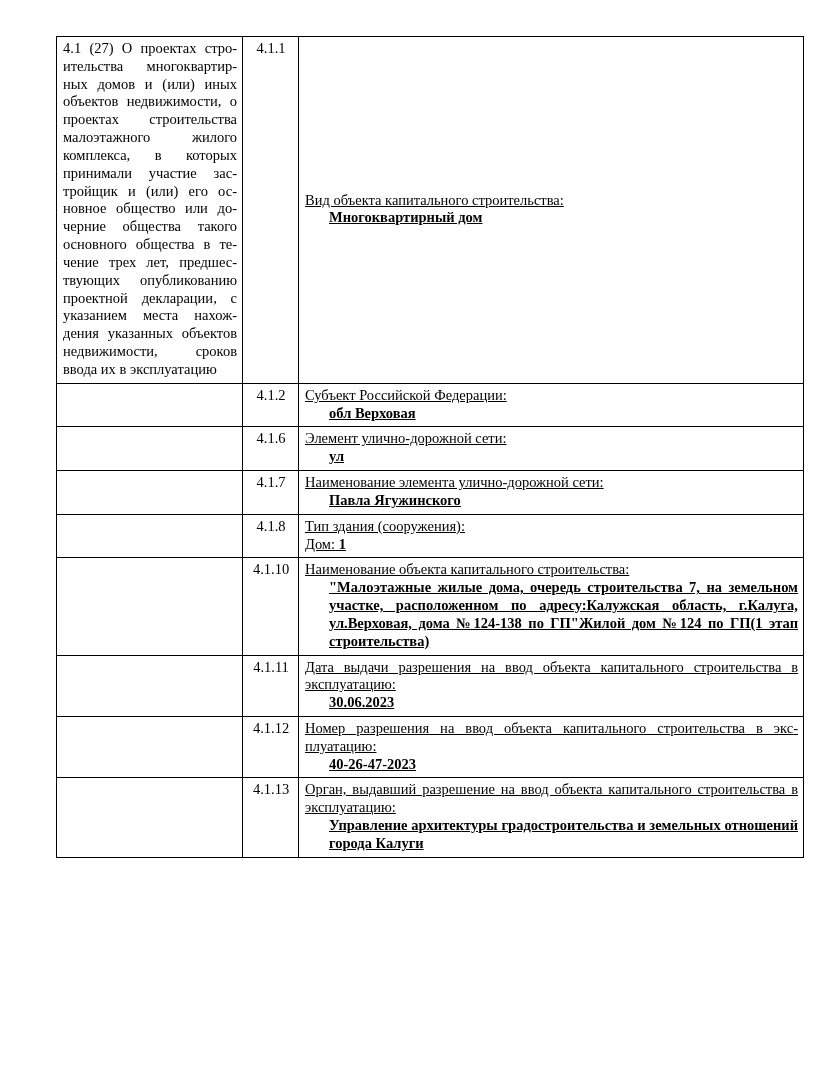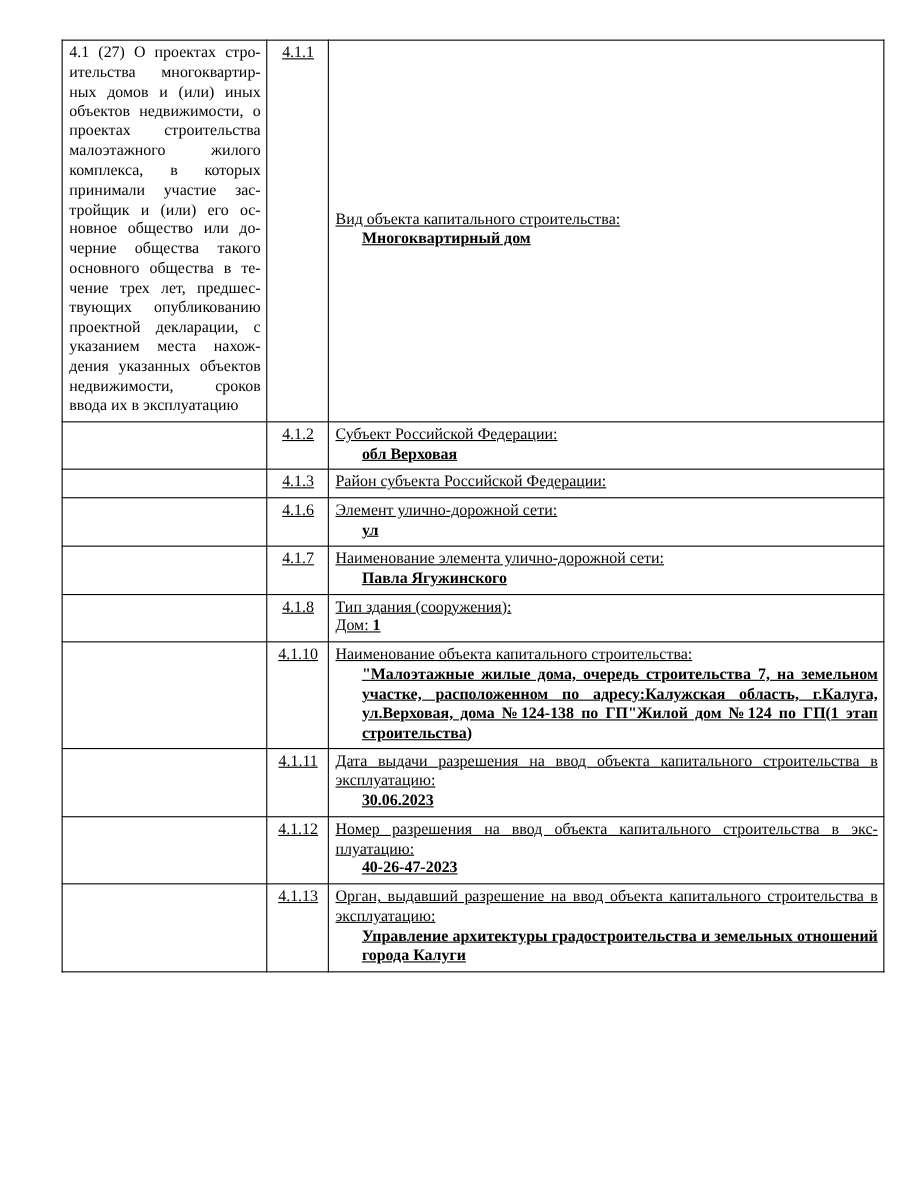--- a/index.html
+++ b/index.html
@@ -43,21 +43,20 @@
     font-size: 14.6px;
     line-height: 1.235;
     padding-top: 5px;
   }
   td.col-num {
     text-align: center;
     vertical-align: middle;
     font-size: 14.5px;
     padding-left: 2px;
     padding-right: 2px;
-    text-decoration: underline;
   }
   td.col-val {
     vertical-align: top;
     text-decoration: underline;
   }
   td.col-val.mid {
     vertical-align: middle;
   }
   .label {
     display: block;
@@ -102,27 +101,20 @@
 
       <tr>
         <td class="empty-cell"></td>
         <td class="col-num">4.1.2</td>
         <td class="col-val">
           <span class="label">Субъект Российской Федерации:</span>
           <span class="value">обл Верховая</span>
         </td>
       </tr>
 
-      <tr>
-        <td class="empty-cell"></td>
-        <td class="col-num">4.1.3</td>
-        <td class="col-val">
-          <span class="label">Район субъекта Российской Федерации:</span>
-        </td>
-      </tr>
 
 
 
       <tr>
         <td class="empty-cell"></td>
         <td class="col-num">4.1.6</td>
         <td class="col-val">
           <span class="label">Элемент улично-дорожной сети:</span>
           <span class="value">ул</span>
         </td>

